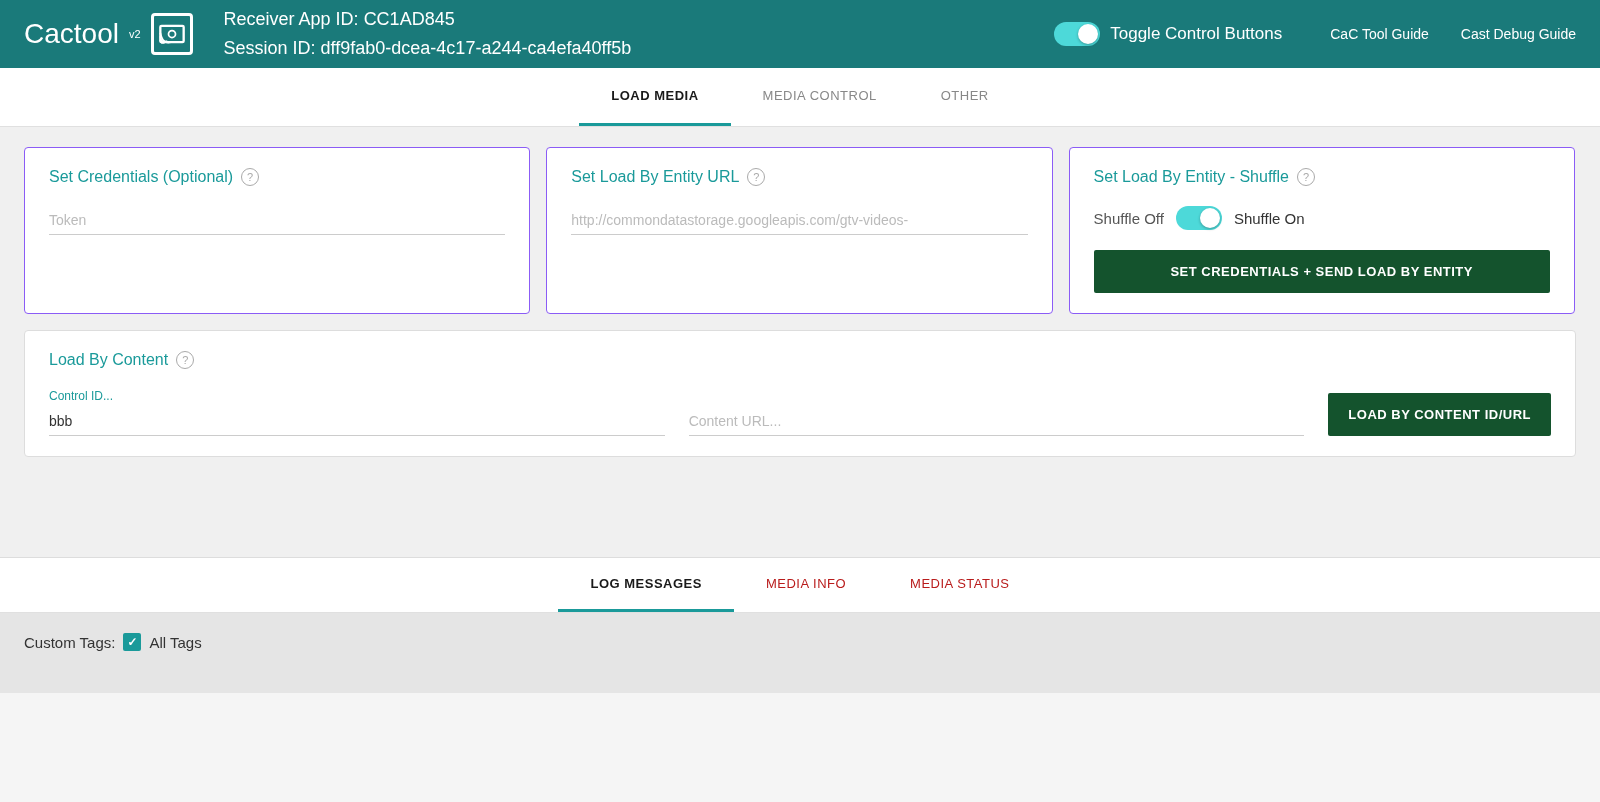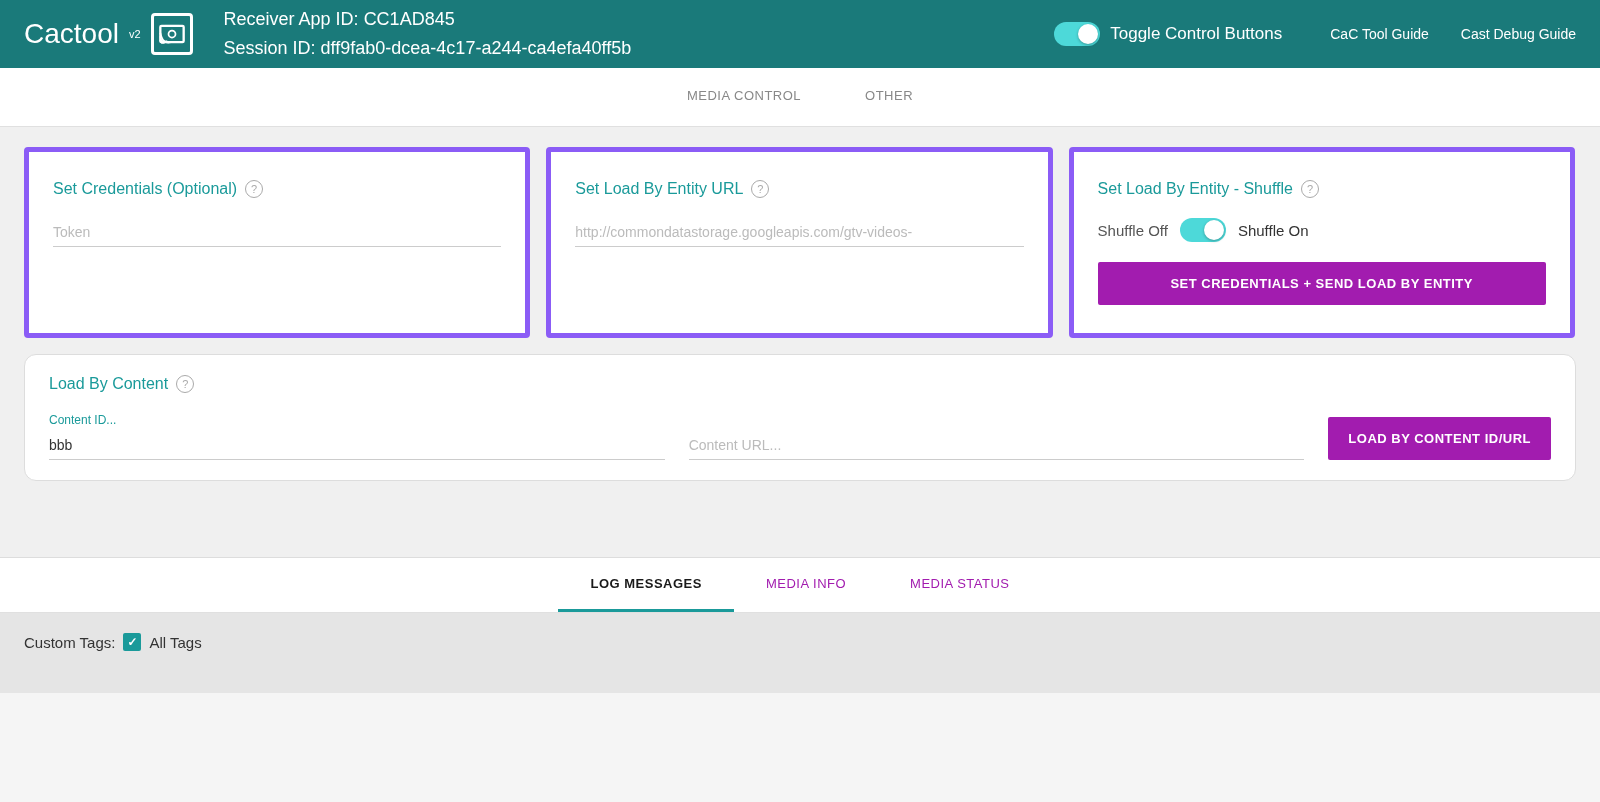--- a/index.html
+++ b/index.html
@@ -119,23 +119,23 @@
 
     
     .cards-row {
       display: flex;
       gap: 16px;
       margin-bottom: 16px;
     }
 
     .card {
       background: white;
-      border: 5px solid #8b5cf6;
+      border: 1px solid #8b5cf6;
       border-radius: 4px;
-      padding: 28px 24px;
+      padding: 20px 24px;
       flex: 1;
     }
 
     .card-title {
       font-size: 16px;
       color: #1a9a9a;
       font-weight: 400;
       margin-bottom: 20px;
       display: flex;
       align-items: center;
@@ -197,38 +197,38 @@
       right: 2px;
       box-shadow: 0 1px 3px rgba(0,0,0,0.3);
     }
     .shuffle-on-label {
       font-size: 15px;
       color: #333;
       font-weight: 500;
     }
 
     .btn-primary {
-      background: #a21caf;
+      background: #14532d;
       color: white;
       border: none;
       padding: 14px 20px;
       font-size: 13px;
       font-weight: 700;
       letter-spacing: 0.5px;
       cursor: pointer;
       border-radius: 2px;
       text-transform: uppercase;
       width: 100%;
     }
 
     
     .load-content-card {
       background: white;
       border: 1px solid #ddd;
-      border-radius: 12px;
+      border-radius: 4px;
       padding: 20px 24px;
     }
     .load-content-inputs {
       display: flex;
       align-items: flex-end;
       gap: 24px;
     }
     .input-group {
       flex: 1;
     }
@@ -249,21 +249,21 @@
       display: flex;
       justify-content: center;
       border-bottom: 1px solid #e0e0e0;
       padding: 0;
       background: white;
     }
     .bottom-tab {
       padding: 18px 32px;
       font-size: 13px;
       letter-spacing: 0.5px;
-      color: #a21caf;
+      color: #b91c1c;
       cursor: pointer;
       border-bottom: 3px solid transparent;
       text-transform: uppercase;
     }
     .bottom-tab.active {
       color: #1a1a1a;
       font-weight: 700;
       border-bottom: 3px solid #1a9a9a;
     }
 
@@ -336,20 +336,21 @@
     </div>
     <span>Toggle Control Buttons</span>
   </div>
   <nav class="header-nav">
     <a>CaC Tool Guide</a>
     <a>Cast Debug Guide</a>
   </nav>
 </header>
 
 <nav class="main-nav">
+  <div class="main-nav-tab active">LOAD MEDIA</div>
   <div class="main-nav-tab">MEDIA CONTROL</div>
   <div class="main-nav-tab">OTHER</div>
 </nav>
 
 <main class="content">
 
   <div class="cards-row">
 
     <div class="card card-third">
       <div class="card-title">
@@ -384,21 +385,21 @@
 
   </div>
 
   <div class="load-content-card">
     <div class="card-title">
       <span>Load By Content</span>
       <span class="help-icon">?</span>
     </div>
     <div class="load-content-inputs">
       <div class="input-group">
-        <label class="input-label">Content ID...</label>
+        <label class="input-label">Control ID...</label>
         <input class="input-field" type="text" value="bbb" style="">
       </div>
       <div class="input-group">
         <input class="input-field" type="text" placeholder="Content URL..." style="">
       </div>
       <button class="btn-primary" style="width: auto; white-space: nowrap; flex-shrink:0;">LOAD BY CONTENT ID/URL</button>
     </div>
   </div>
 
 </main>

